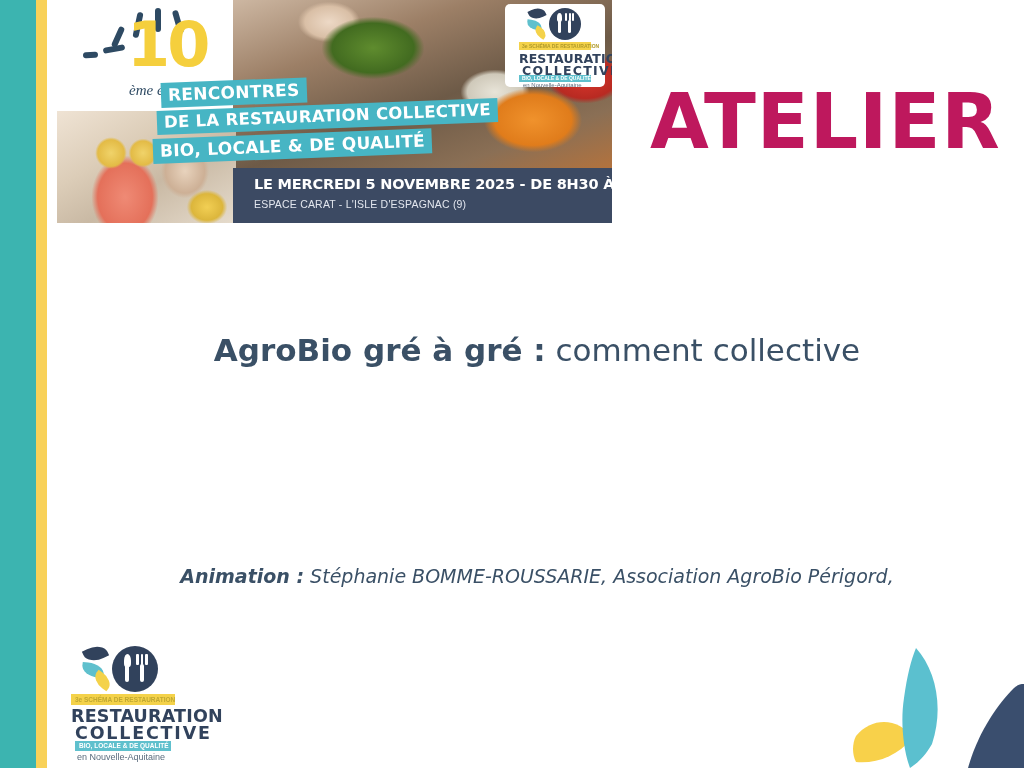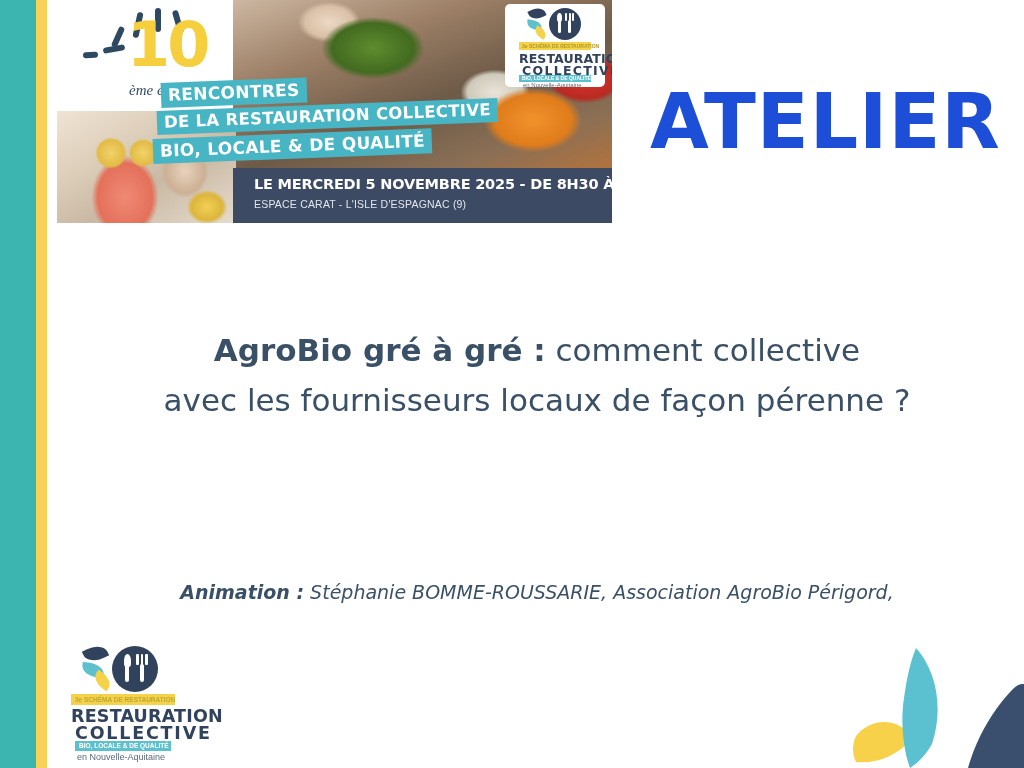--- a/index.html
+++ b/index.html
@@ -204,40 +204,40 @@
 
   
   #atelier-title {
     position: absolute;
     left: 650px; top: 84px;
     font-family: "DejaVu Sans", sans-serif;
     font-weight: bold;
     font-size: 76px;
     line-height: 76px;
     letter-spacing: 1px;
-    color: #1d4ed8;
+    color: #be185d;
   }
 
   
   #main-title {
     position: absolute;
     left: 57px; top: 325px;
     width: 960px;
     text-align: center;
     font-family: "DejaVu Sans", sans-serif;
     font-size: 31px;
     line-height: 50px;
     color: #3a5066;
   }
   #main-title .bold { font-weight: bold; }
 
   
   #animation-block {
     position: absolute;
-    left: 57px; top: 578px;
+    left: 57px; top: 562px;
     width: 960px;
     text-align: center;
     font-family: "DejaVu Sans", sans-serif;
     font-style: italic;
     font-size: 19px;
     line-height: 29px;
     color: #3a5066;
   }
   #animation-block .bold { font-weight: bold; }
 
@@ -307,21 +307,20 @@
     </div>
   </div>
 </div>
 
 <div id="atelier-title">ATELIER</div>
 
 <div id="main-title">
   <div>
     <span class="bold">AgroBio gré à gré :</span><span> comment collective</span>
   </div>
-  <div>avec les fournisseurs locaux de façon pérenne ?</div>
 </div>
 
 <div id="animation-block">
   <div>
     <span class="bold">Animation :</span><span> Stéphanie BOMME-ROUSSARIE, Association AgroBio Périgord,</span>
   </div>
 </div>
 
 <div class="rc-logo" style="left:62px; top:645px; width:122px; height:110px;">
   <div class="rc-mark" style="position:absolute; left:20px; top:0px; width:80px; height:48px;">

